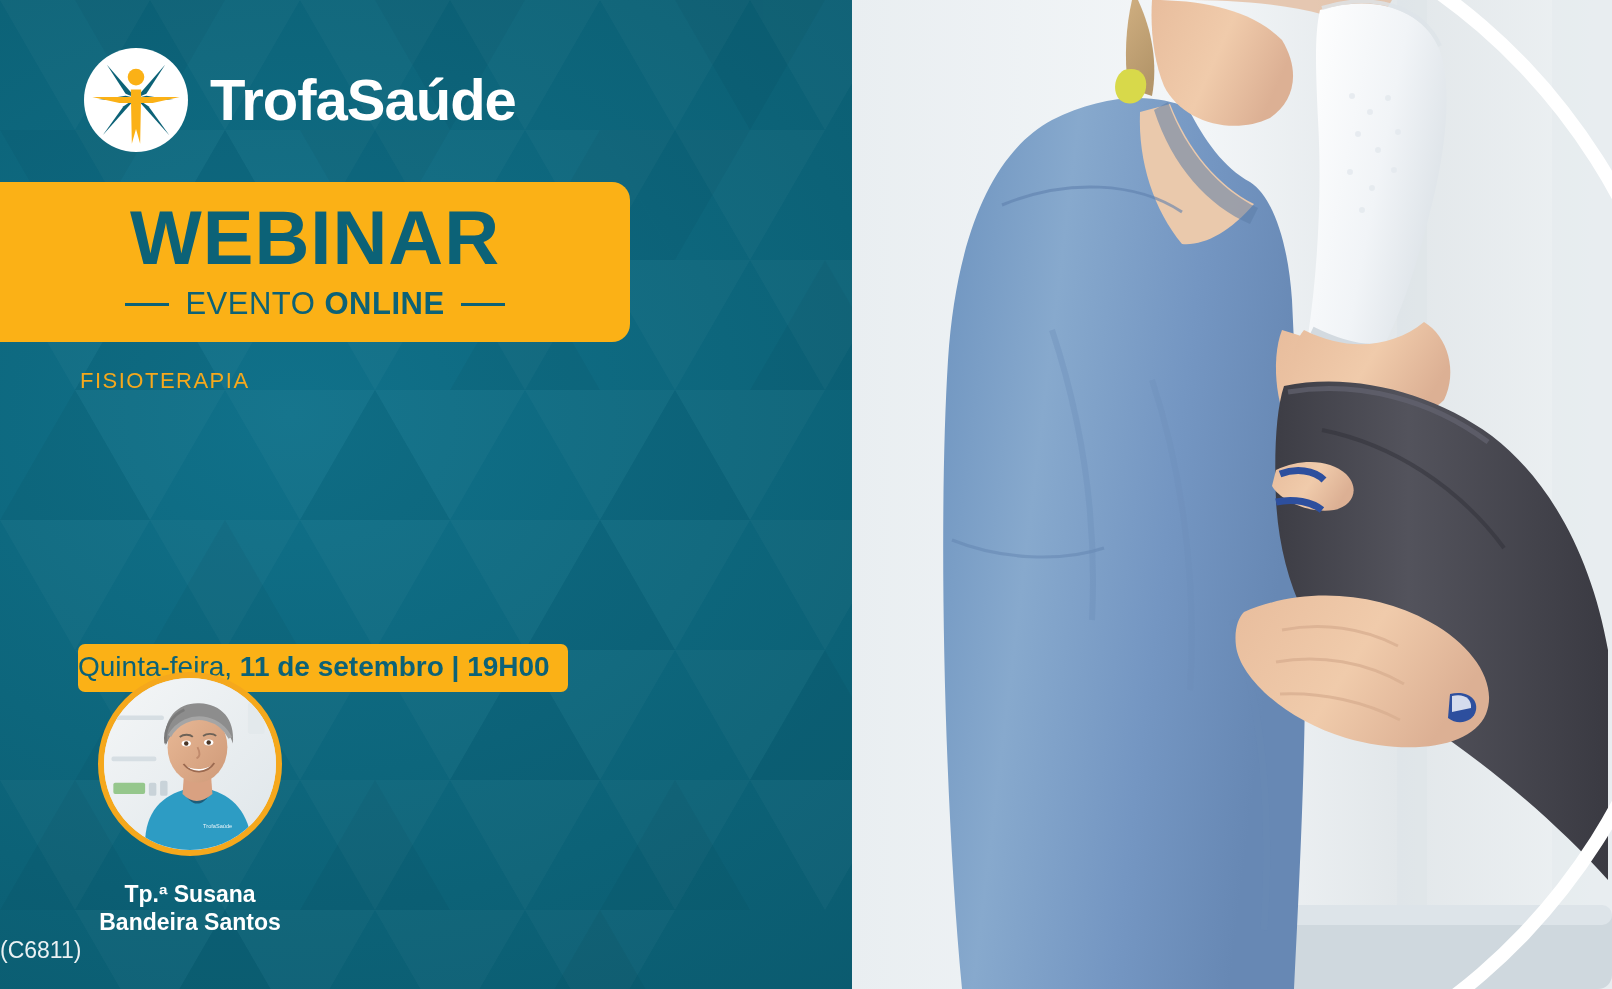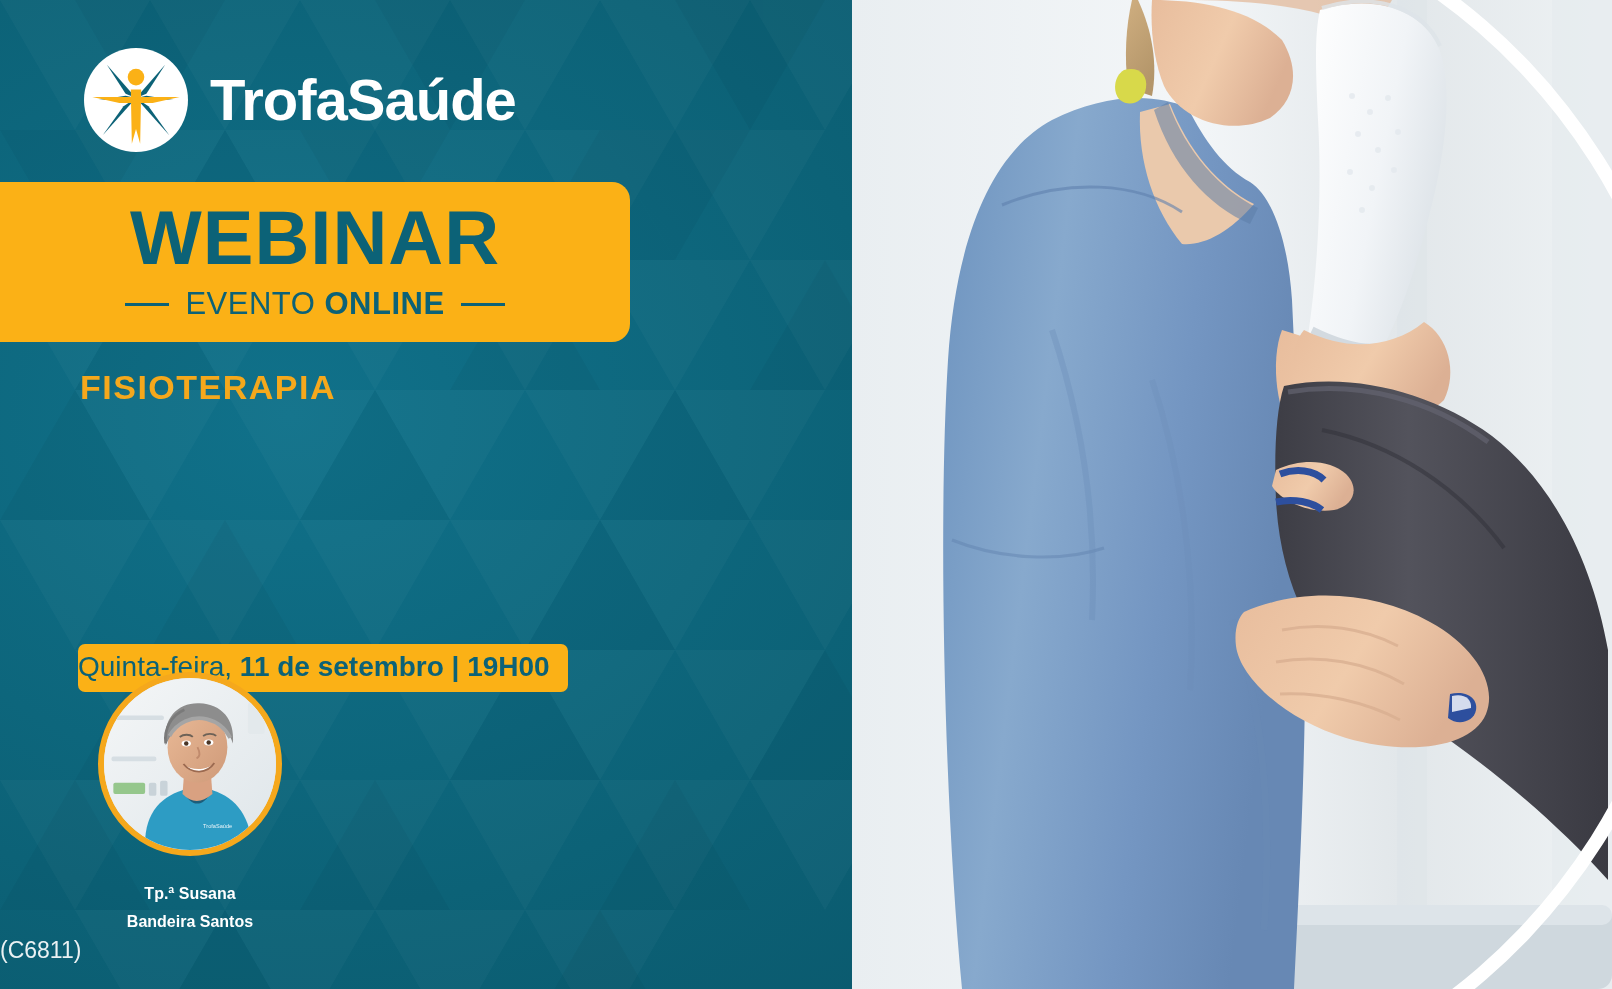--- a/index.html
+++ b/index.html
@@ -60,21 +60,21 @@
     letter-spacing:1px; line-height:.95;
   }
   .webinar-sub { display:flex; align-items:center; gap:16px; margin-top:12px; }
   .webinar-sub .rule { width:44px; height:3px; background:#0c6277; }
   .webinar-sub .txt { font-size:31px; color:#0c6277; letter-spacing:.5px; font-weight:300; }
   .webinar-sub .txt b { font-weight:700; }
 
   
   .category {
     position:absolute; left:80px; top:368px;
-    font-size:34px; color:#f5a81c; letter-spacing:1.5px; font-weight:700;
+    font-size:22px; color:#f5a81c; letter-spacing:1.5px; font-weight:400;
   }
   .lecture-title {
     position:absolute; left:78px; top:420px;
     width:620px;
     font-size:31px; font-weight:700; color:#fff;
     line-height:41px; letter-spacing:.2px;
   }
 
   
   .date-badge {
@@ -89,21 +89,21 @@
   
   .speaker-photo {
     position:absolute; left:98px; top:672px;
     width:184px; height:184px; border-radius:50%;
     border:6px solid #f5a81c; overflow:hidden; background:#dfe6ea;
   }
   .speaker-photo svg { display:block; width:100%; height:100%; }
   .speaker-name {
     position:absolute; left:0px; top:880px; width:380px;
     text-align:center; color:#fff;
-    font-size:16px; font-weight:700; line-height:28px;
+    font-size:23px; font-weight:700; line-height:28px;
   }
   .speaker-code {
     position:absolute; left:0px; top:936px; width:380px;
     text-align:left; color:#eaf1f3;
     font-size:23px; font-weight:400; line-height:28px;
   }
 </style>
 </head>
 <body>
 

